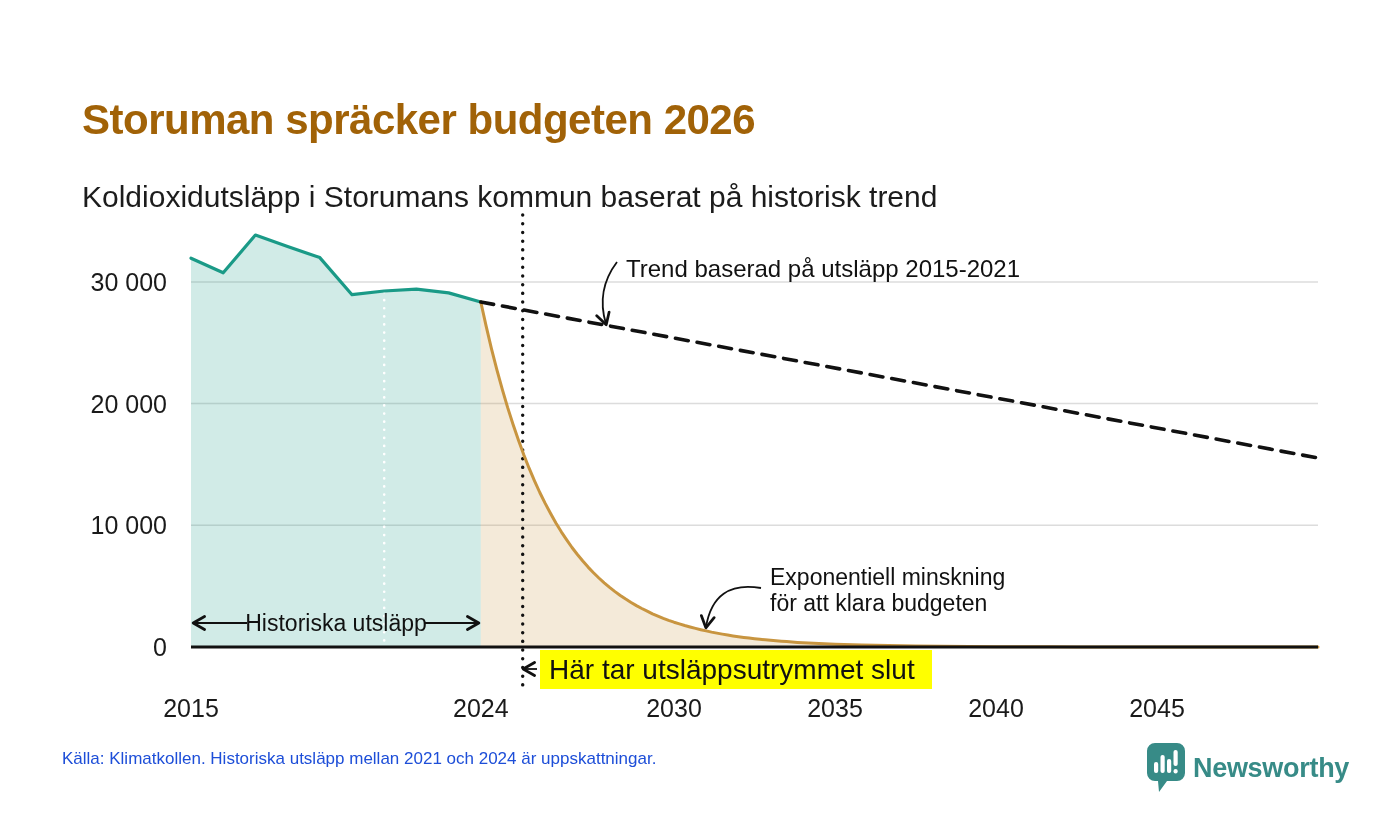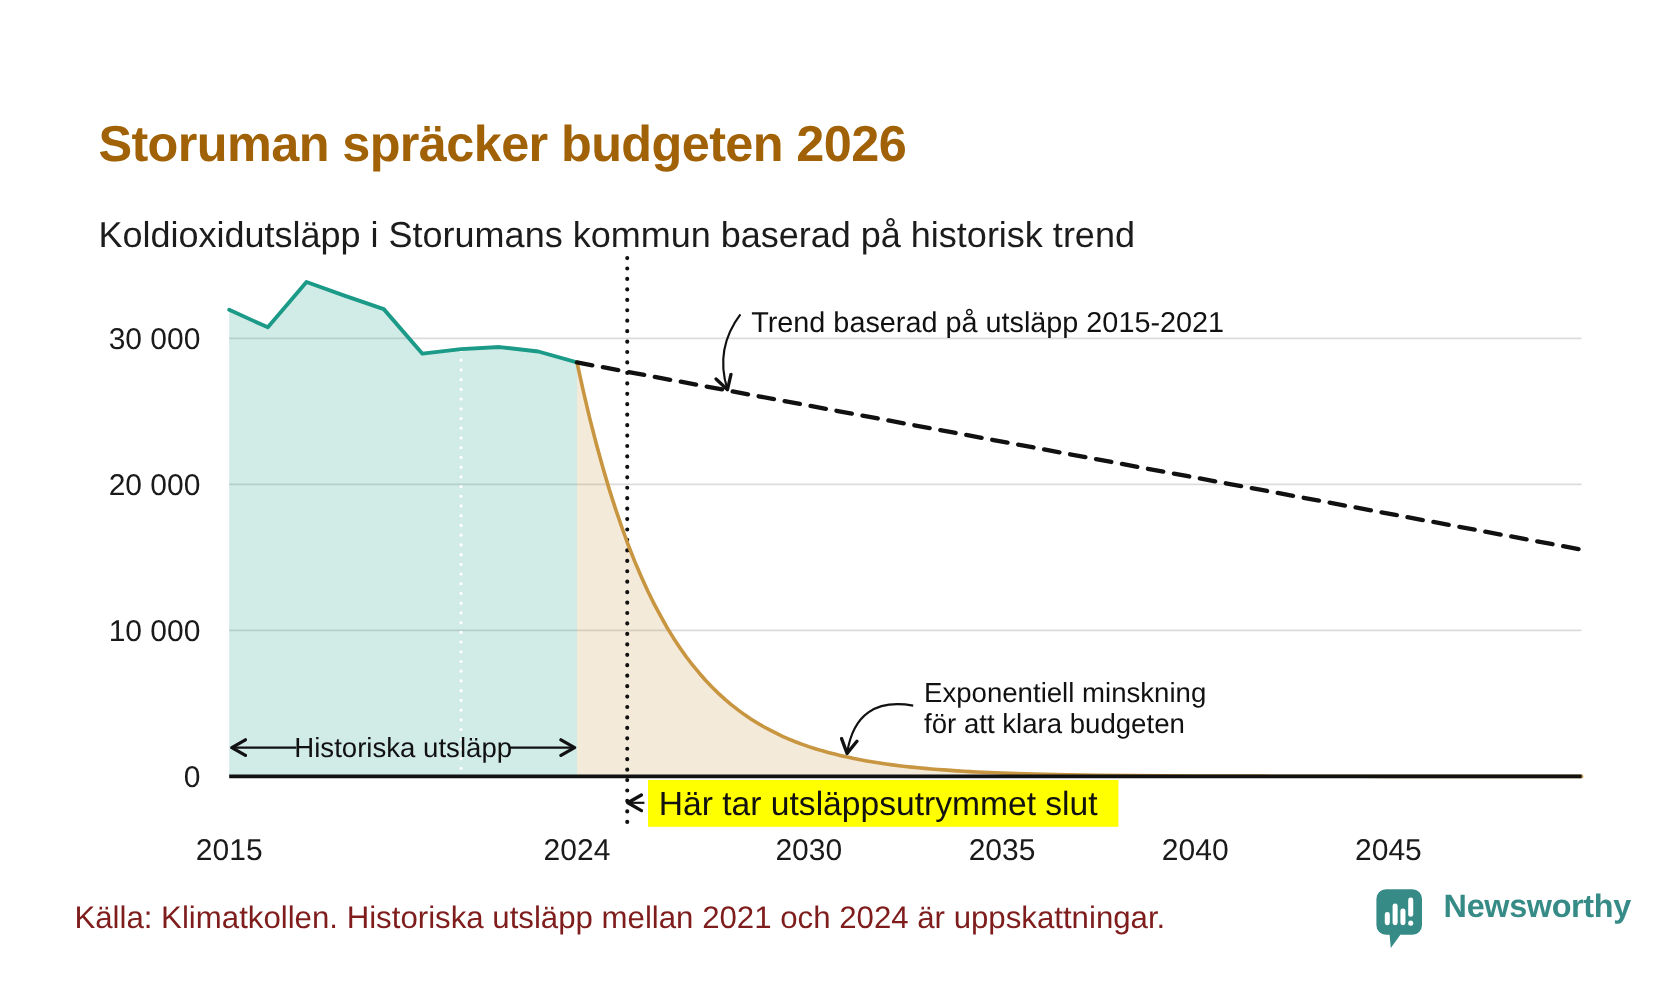--- a/index.html
+++ b/index.html
@@ -13,34 +13,34 @@
     font-size:42px;font-weight:800;letter-spacing:-0.5px;color:#a16207;
   }
   #subtitle{
     left:82px;top:155px;width:1280px;
     font-size:30px;font-weight:400;color:#1c1c1c;
   }
   #chart{left:0;top:0;width:1400px;height:840px;}
   svg text{font-family:"Liberation Sans","DejaVu Sans",sans-serif;}
   #source{
     left:62px;top:749px;width:1020px;
-    font-size:26px;color:#7f1d1d;
+    font-size:17px;color:#1d4ed8;
   }
   #brand{
-    left:1146px;top:740px;height:56px;display:flex;align-items:flex-start;gap:17px;
+    left:1146px;top:740px;height:56px;display:flex;align-items:center;gap:7px;
   }
   #brand-name{
     font-size:27px;font-weight:600;color:#378b87;letter-spacing:-0.3px;
   }
 </style>
 </head>
 <body>
 
 <h1 id="title" class="abs">Storuman spräcker budgeten 2026</h1>
-<h2 id="subtitle" class="abs">Koldioxidutsläpp i Storumans kommun baserad på historisk trend</h2>
+<h2 id="subtitle" class="abs">Koldioxidutsläpp i Storumans kommun baserat på historisk trend</h2>
 
 <svg id="chart" class="abs" viewBox="0 0 1400 840" aria-hidden="false">
     <defs>
       <marker id="ah" viewBox="0 0 10 10" refX="7.5" refY="5" markerWidth="9" markerHeight="9" orient="auto-start-reverse">
         <path d="M1,1 L8,5 L1,9" fill="none" stroke="#111" stroke-width="1.7" stroke-linecap="round" stroke-linejoin="round"></path>
       </marker>
     </defs>
     <line x1="191" x2="1318" y1="525.3" y2="525.3" stroke="#dcdcdc" stroke-width="1.5"></line>
     <line x1="191" x2="1318" y1="403.6" y2="403.6" stroke="#dcdcdc" stroke-width="1.5"></line>
     <line x1="191" x2="1318" y1="281.9" y2="281.9" stroke="#dcdcdc" stroke-width="1.5"></line>

